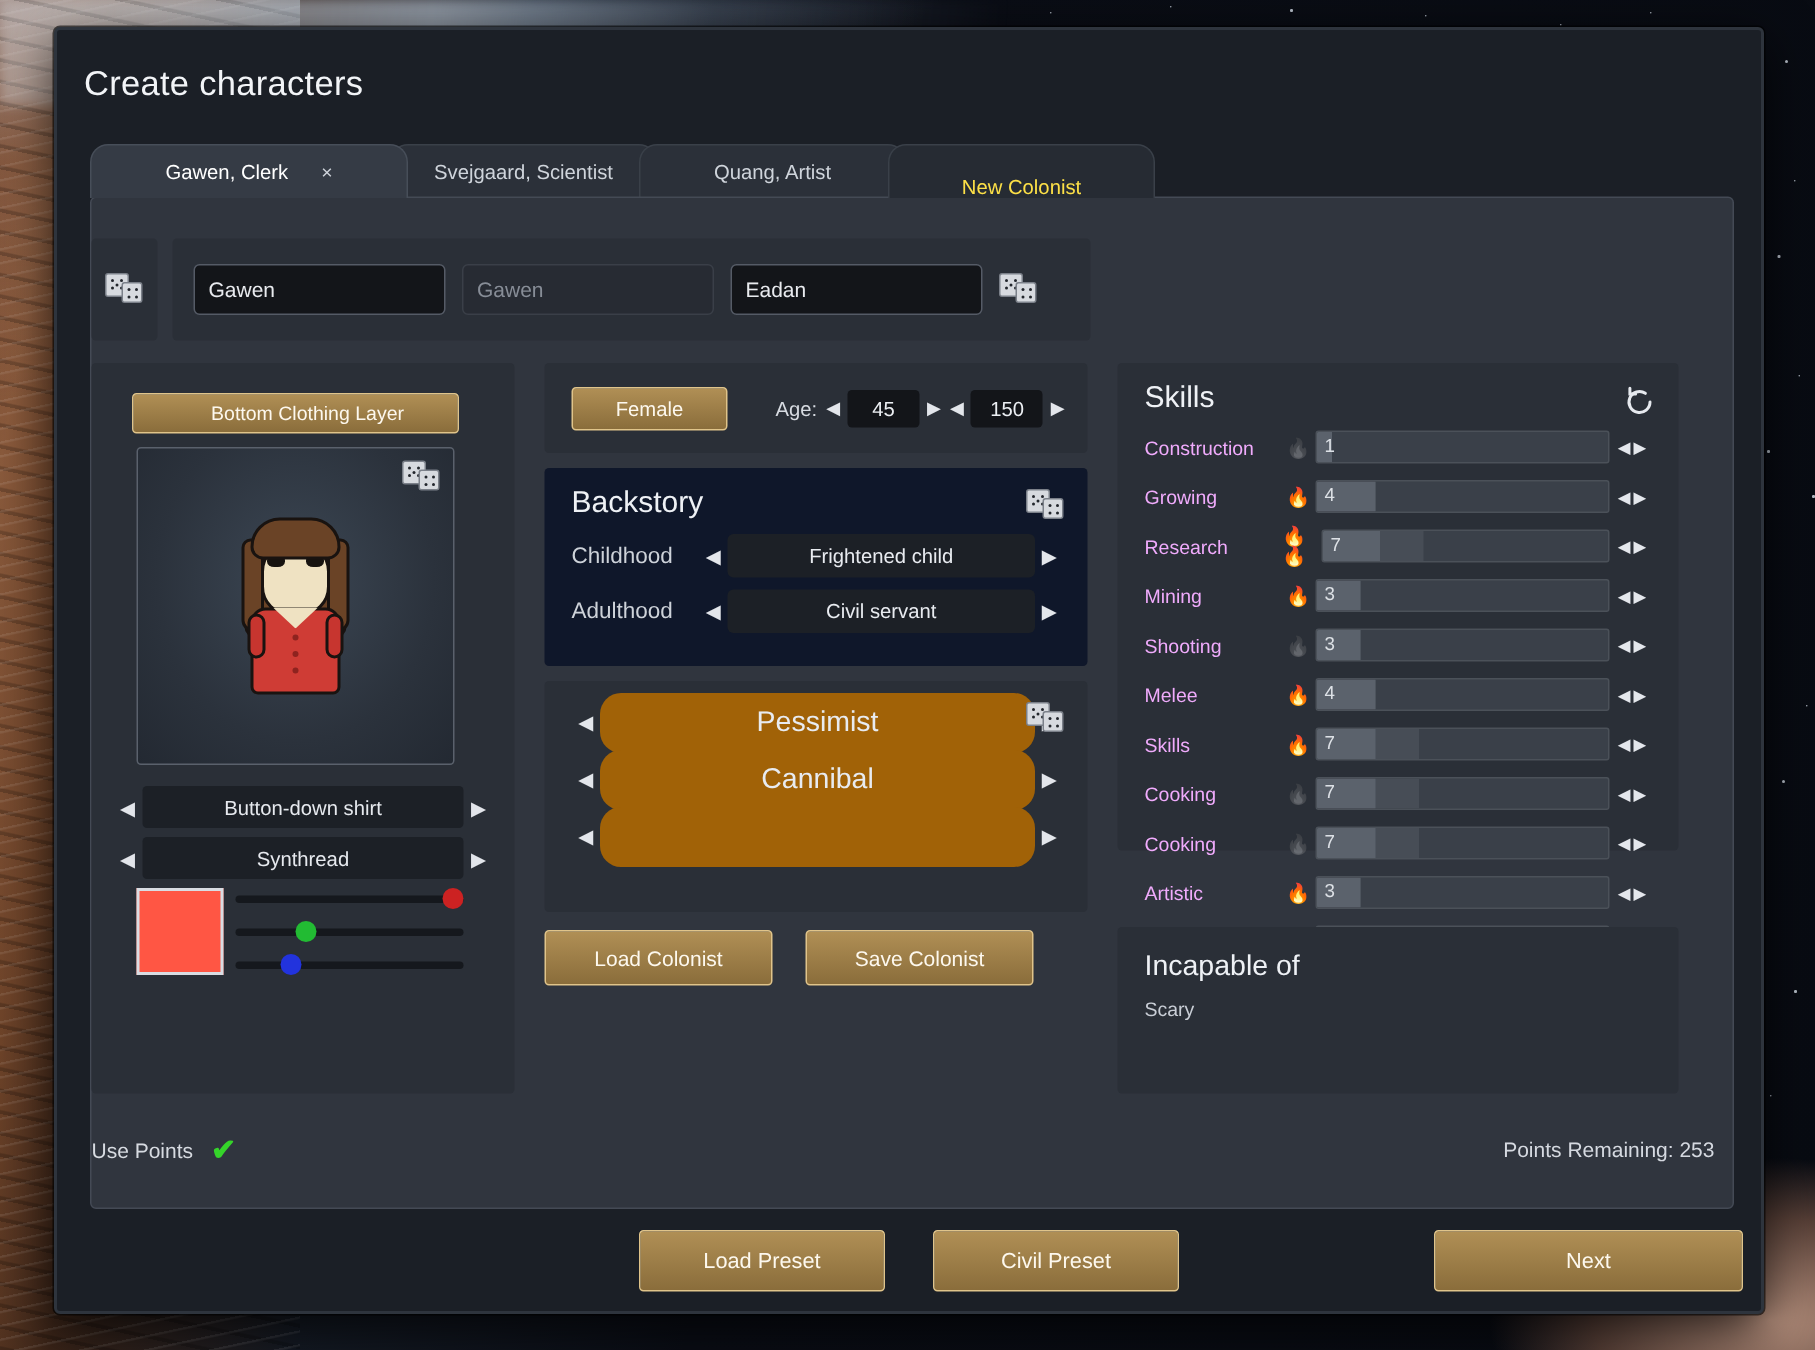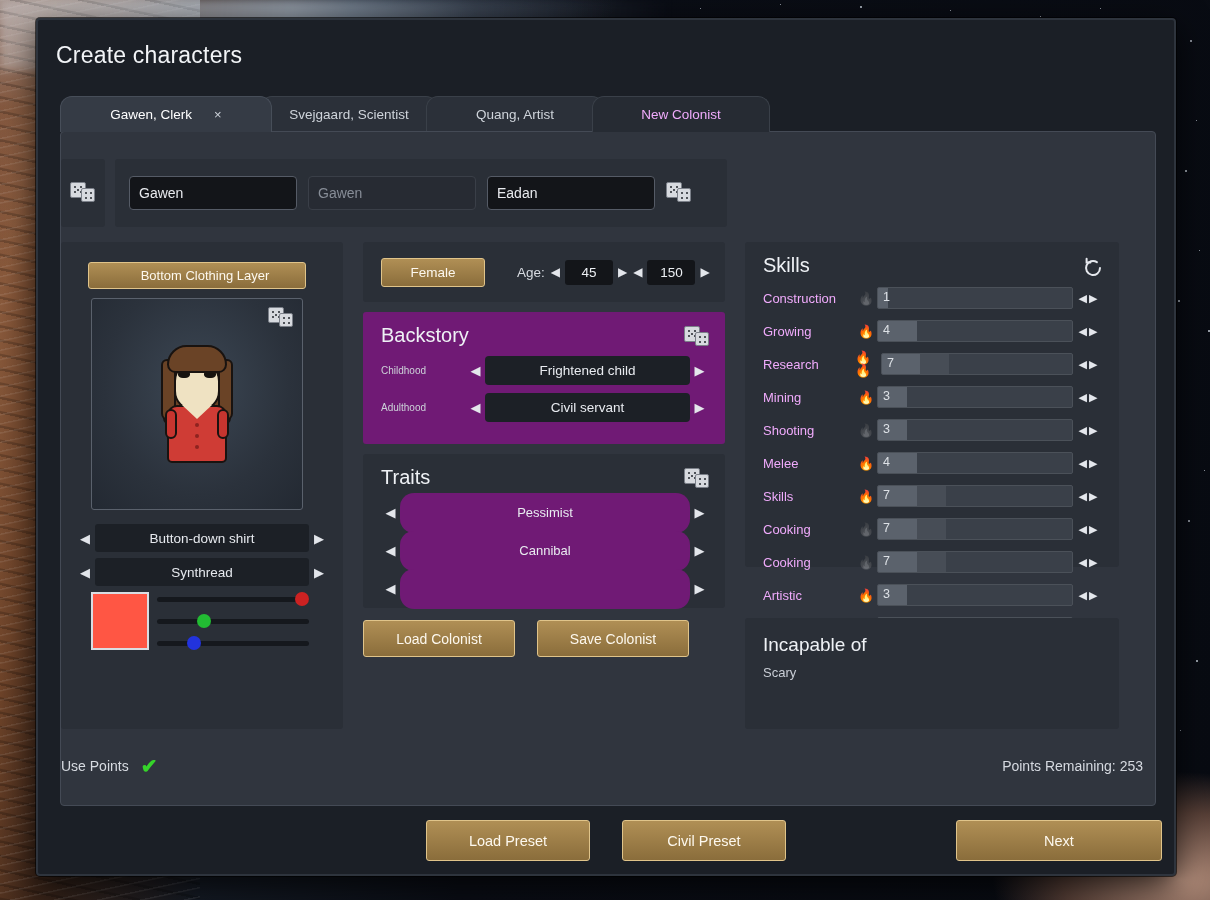--- a/index.html
+++ b/index.html
@@ -85,21 +85,21 @@
     margin-right: -12px;
     cursor: pointer;
   }
   .tab.active {
     background: #353b45;
     border-color: #474e59;
     color: #ffffff;
     z-index: 5;
     min-width: 212px;
   }
-  .tab.dim { background: #262b33; color: #f0abfc; z-index: 1; }
+  .tab.dim { background: #262b33; color: #fde047; z-index: 1; align-items: flex-end; }
   .tab .tab-close { font-size: 13px; color: #cdd2d9; line-height: 1; }
 
   
   #content {
     position: absolute;
     left: 22px; top: 111px;
     width: 1096px; height: 675px;
     background: #30353e;
     border: 1px solid #444a55;
     border-radius: 4px;
@@ -268,52 +268,52 @@
     background: #131519; border-radius: 3px;
     display: flex; align-items: center; justify-content: center;
     color: #eceff3; font-size: 13.5px;
     cursor: pointer;
   }
 
   #backstory {
     position: relative;
     margin-top: 10px;
     height: 132px;
-    background: #701a75;
+    background: #0f172a;
     border-radius: 3px;
     padding: 12px 16px 0 18px;
   }
   #traits {
     position: relative;
     margin-top: 10px;
     height: 154px;
     background: #2a2f37;
     border-radius: 3px;
     padding: 12px 16px 0 18px;
   }
   .section-title { font-size: 20px; color: #eef1f5; margin-bottom: 8px; }
   .section-dice { position: absolute; right: 15px; top: 14px; cursor: pointer; }
 
   .bs-row { display: flex; align-items: center; height: 31px; margin-bottom: 6px; }
-  .bs-label { width: 85px; color: #cdd2d9; font-size: 10px; }
+  .bs-label { width: 85px; color: #cdd2d9; font-size: 15px; }
   .bs-row .arrow { width: 19px; text-align: center; color: #e3e6eb; font-size: 13px; cursor: pointer; }
   .bs-row .field {
     flex: 1; height: 29px;
     background: #1c2026; border-radius: 4px;
     display: flex; align-items: center; justify-content: center;
     color: #e8ebf0; font-size: 13.5px; cursor: pointer;
   }
 
   .trait-row { display: flex; align-items: center; height: 31px; margin-bottom: 7px; }
   .trait-row .arrow { width: 19px; text-align: center; color: #e3e6eb; font-size: 13px; cursor: pointer; }
   .trait-row .field {
     flex: 1; height: 40px;
-    background: #701a75; border-radius: 14px;
+    background: #a16207; border-radius: 14px;
     display: flex; align-items: center; justify-content: center;
-    color: #e8ebf0; font-size: 13px; cursor: pointer;
+    color: #e8ebf0; font-size: 19px; cursor: pointer;
   }
 
   #colonist-buttons { margin-top: 12px; display: flex; gap: 22px; }
   .gold-btn {
     height: 37px;
     background: linear-gradient(180deg,#b08f55 0%, #8a6d3b 100%);
     border: 1px solid #e0c48a;
     border-radius: 3px;
     color: #fdf8ee; font-size: 14px;
     display: flex; align-items: center; justify-content: center;
@@ -587,21 +587,20 @@
             <div class="bs-row">
               <span class="bs-label">Adulthood</span>
               <span class="arrow">◀</span>
               <span class="field">Civil servant</span>
               <span class="arrow">▶</span>
             </div>
           </div>
       </div>
 
       <div id="traits">
-        <div class="section-title">Traits</div>
         <span class="section-dice dice">
           <span class="d d1">
               <span class="p" style="left: 3px; top: 3px;"></span>
               <span class="p" style="left: 9px; top: 3px;"></span>
               <span class="p" style="left: 3px; top: 8px;"></span>
               <span class="p" style="left: 9px; top: 8px;"></span>
               <span class="p" style="left: 6px; top: 5.5px;"></span>
             </span>
             <span class="d d2">
               <span class="p" style="left: 3px; top: 3px;"></span>

